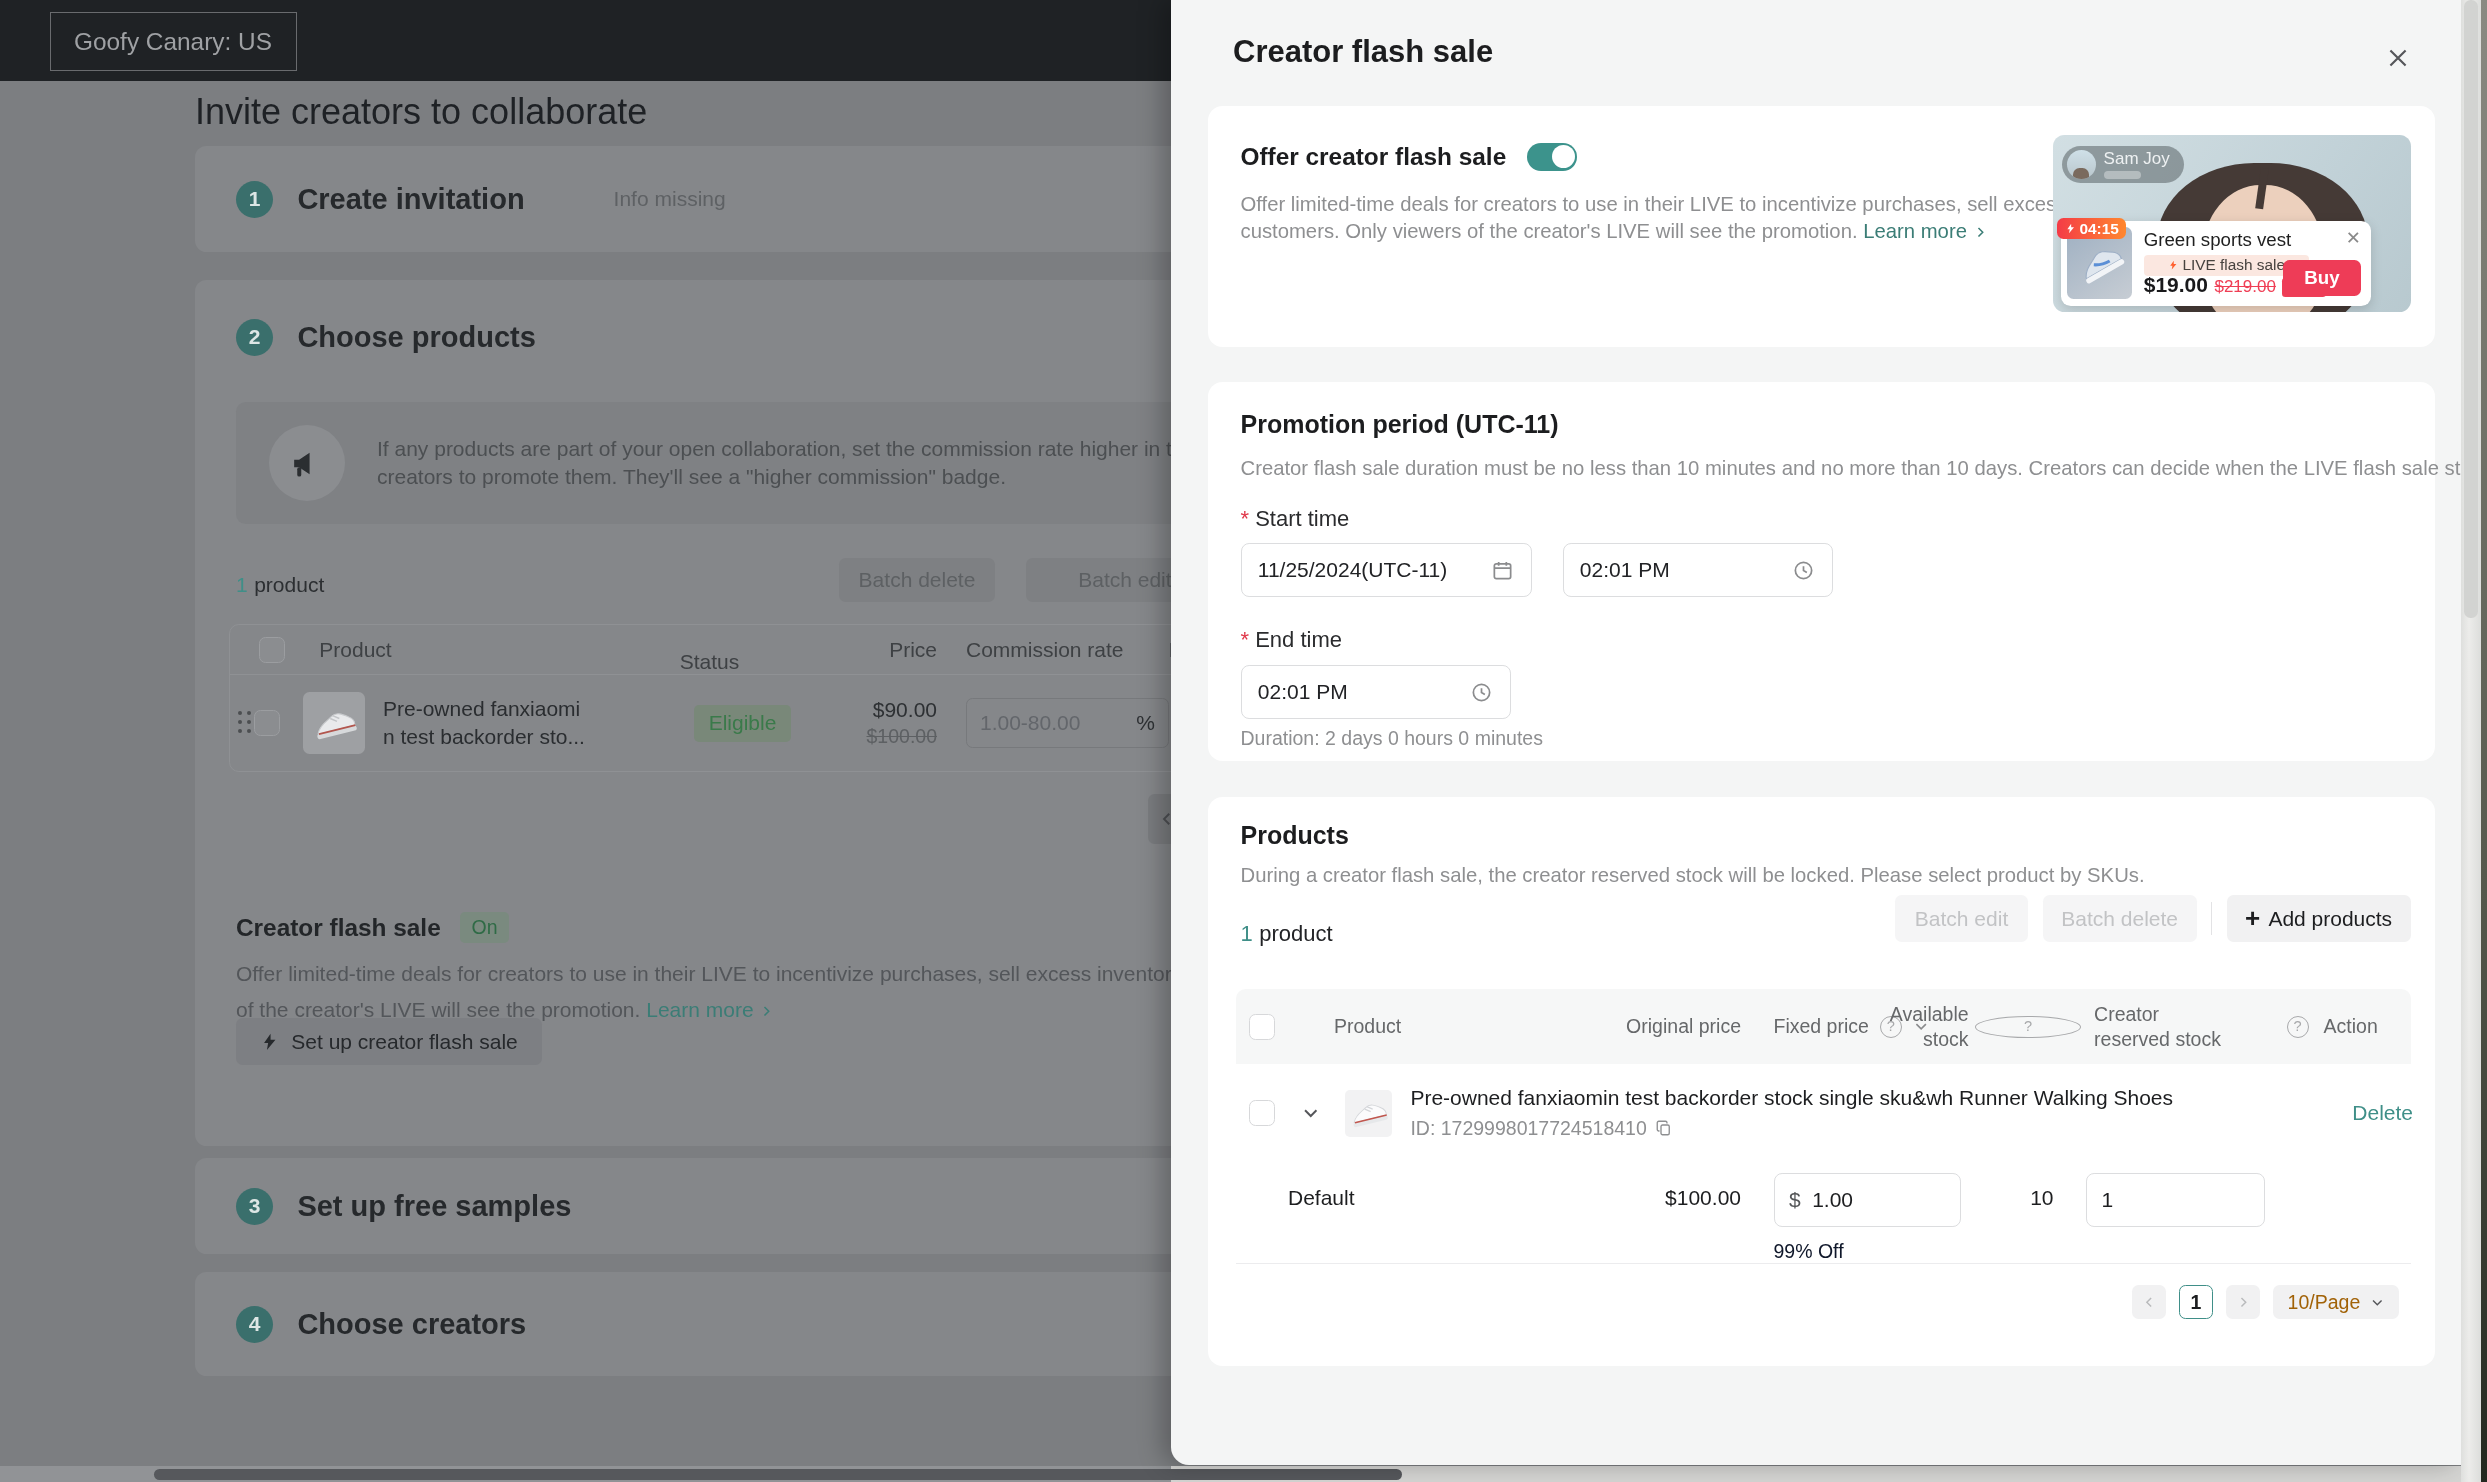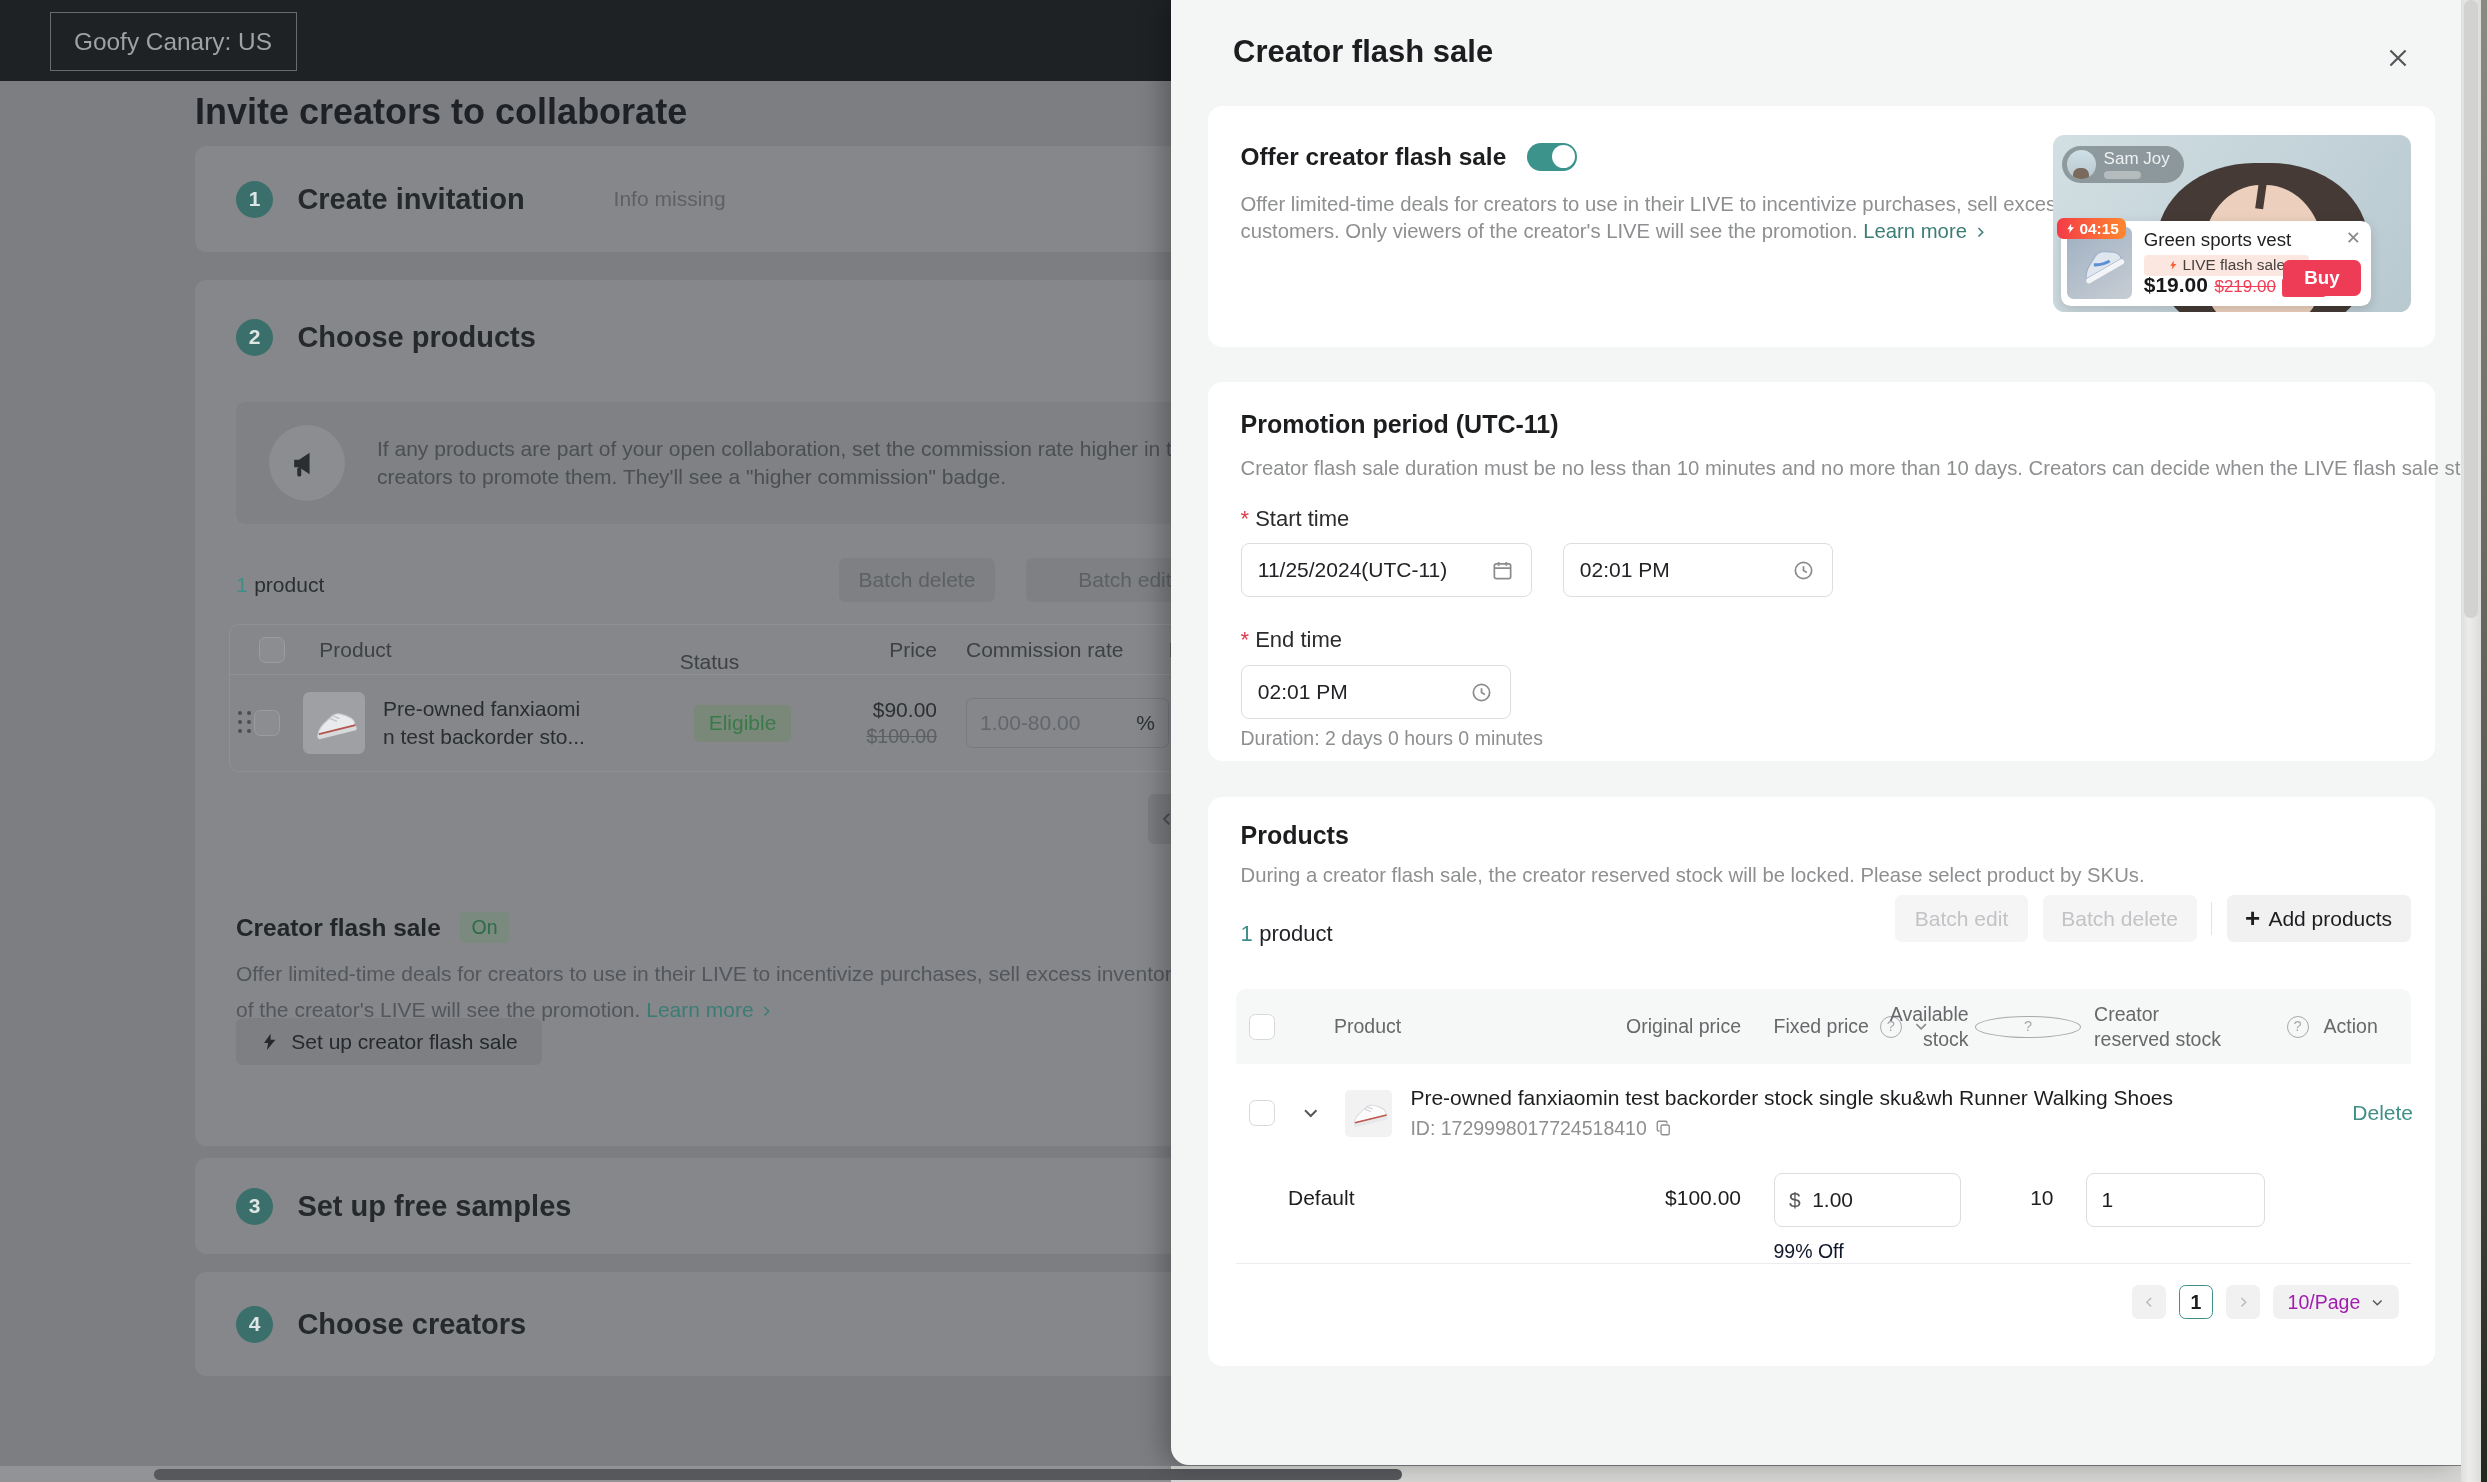--- a/index.html
+++ b/index.html
@@ -3,21 +3,21 @@
 <meta charset="utf-8">
 <style>
   * { margin:0; padding:0; box-sizing:border-box; }
   body { font-family:"Liberation Sans", sans-serif; }
   .screen { position:relative; width:2487px; height:1483px; background:#7c7e81; overflow:hidden; }
 
   
   .topbar { position:absolute; left:0; top:0; width:2487px; height:81px; background:#1f2225; }
   .store-badge { position:absolute; left:50px; top:12.2px; width:247px; height:59px; border:1.6px solid #696b6e;
     display:flex; align-items:center; padding-left:23px; color:#9fa1a4; font-size:24.4px; }
-  .bp-title { position:absolute; left:195px; top:91px; font-size:36px; font-weight:700; color:#1e2125; }
+  .bp-title { position:absolute; left:195px; top:91px; font-size:36px; font-weight:400; color:#1e2125; }
 
   .bp-card { position:absolute; left:195px; width:2268px; background:#85878a; border-radius:11.4px; }
   .step-row { display:flex; align-items:center; height:106px; padding:0 41px; }
   .step-circle { width:37px; height:37px; border-radius:50%; background:#3a6f6c; color:#dde6e5;
     font-size:21px; font-weight:700; display:flex; align-items:center; justify-content:center; flex:0 0 auto; }
   .step-label { margin-left:24.4px; font-size:29px; font-weight:600; color:#26292c; white-space:nowrap; }
   .step-hint { margin-left:89px; font-size:21px; color:#5e6164; }
 
   .bp-banner { position:absolute; left:41px; top:122px; width:1626px; height:122px; background:#7f8184;
     border-radius:9.8px; display:flex; align-items:center; padding:0 32.5px; overflow:hidden; }
@@ -185,21 +185,21 @@
   .res-wrap { grid-column:7; }
   .res-box { width:179px; height:54px; border:0.8px solid #dcdddf; border-radius:8.1px; background:#fff;
     display:flex; align-items:center; padding:0 14.6px; }
   .res-box input { border:none; outline:none; width:130px; font-size:21px; color:#1d1e20; font-family:inherit; }
   .sku-toggle { grid-column:9; padding-left:9.8px; padding-top:11.4px; }
 
   .pt-pagination { display:flex; justify-content:flex-end; align-items:center; gap:13px; margin-top:21px; padding-right:11.4px; }
   .pg-btn { width:34px; height:34px; border-radius:6.5px; background:#f1f1f2; display:flex; align-items:center; justify-content:center; }
   .pg-cur { width:34px; height:34px; border-radius:6.5px; background:#fff; border:1.6px solid #3f8f88; color:#1d1e20;
     font-size:19.5px; font-weight:600; display:flex; align-items:center; justify-content:center; }
-  .pg-size { height:34px; padding:0 14.6px; border-radius:6.5px; background:#f1f1f2; color:#a21caf; font-size:19.5px;
+  .pg-size { height:34px; padding:0 14.6px; border-radius:6.5px; background:#f1f1f2; color:#a16207; font-size:19.5px;
     display:flex; align-items:center; gap:9.8px; }
 
   
   .vscroll { position:absolute; right:5.7px; top:0; width:20.3px; height:1483px;
     background:linear-gradient(to right,#dedfdd,#ececea 40%,#dcdddb); }
   .vscroll-thumb { position:absolute; left:3.3px; top:0; width:14px; height:618px; border-radius:6.5px; background:#d2d3d1; }
   .edge-dark { position:absolute; right:0; top:0; width:5.7px; height:1483px;
     background:linear-gradient(#8a8a82, #55584c 60%, #23281f); }
 </style>
 </head>

